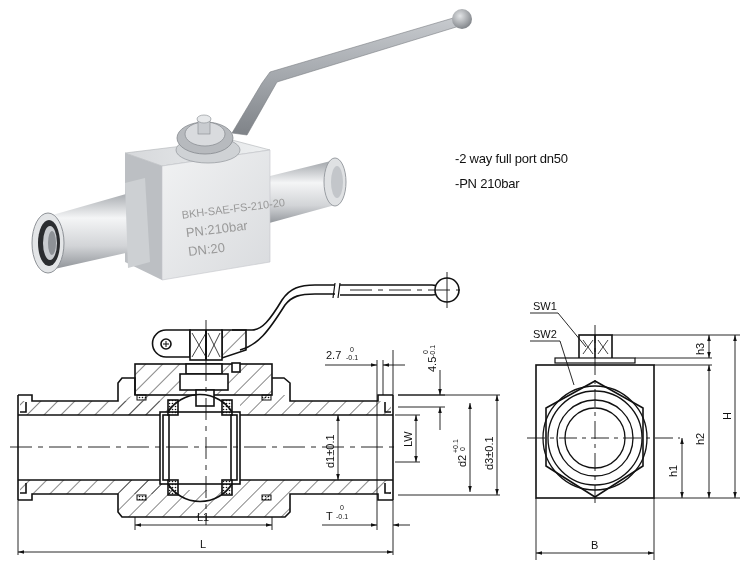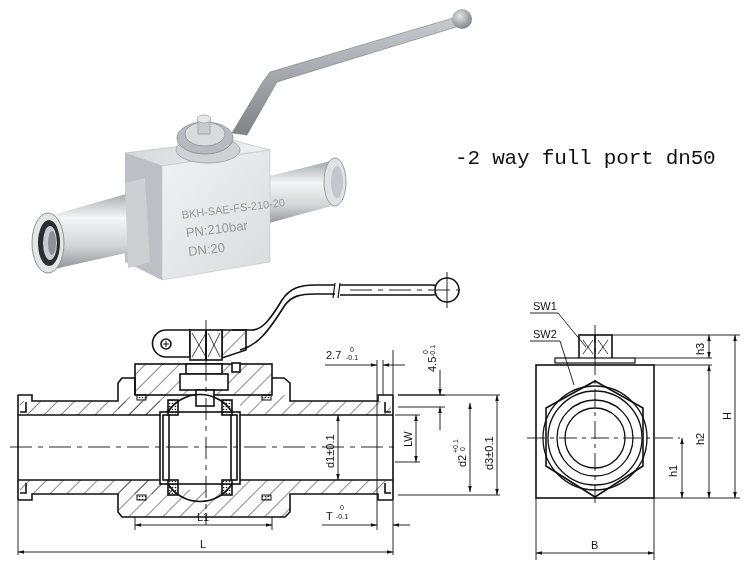--- a/index.html
+++ b/index.html
@@ -1,19 +1,19 @@
 <!DOCTYPE html>
 <html><head>
 <meta charset="utf-8">
 <style>
   html, body { margin: 0; padding: 0; background: #ffffff; }
   body { width: 745px; height: 568px; position: relative; overflow: hidden; font-family: "DejaVu Sans", sans-serif; }
   .layer { position: absolute; left: 0; top: 0; }
   .spec-list { position: absolute; left: 455px; top: 146px; margin: 0; padding: 0; list-style: none; }
-  .spec-list li { font-family: Liberation Mono, monospace; font-size: 21px; line-height: 25px; color: #111111; letter-spacing: -0.2px; white-space: nowrap; }
+  .spec-list li { font-family: Liberation Sans, sans-serif; font-size: 13px; line-height: 25px; color: #111111; letter-spacing: -0.2px; white-space: nowrap; }
   .dim { font-family: "Liberation Sans", sans-serif; font-size: 11px; fill: #111; }
   .dim-sm { font-family: "Liberation Sans", sans-serif; font-size: 7px; fill: #111; }
   .engrave { font-family: "Liberation Sans", sans-serif; font-size: 11px; fill: #9a9a9a; }
 </style>
 </head>
 <body>
 
 <svg class="layer" width="745" height="568" viewBox="0 0 745 568">
   <defs>
     <linearGradient id="pipeG" x1="0" y1="0" x2="0" y2="1">
@@ -77,20 +77,21 @@
 
   <g transform="rotate(-7 220 215)">
     <text class="engrave" x="182" y="214">BKH-SAE-FS-210-20</text>
     <text class="engrave" x="184" y="233" style="font-size:13px">PN:210bar</text>
     <text class="engrave" x="184" y="252" style="font-size:13px">DN:20</text>
   </g>
 </svg>
 
 <ul class="spec-list">
   <li>-2 way full port dn50</li>
+  <li>-PN 210bar</li>
 </ul>
 
 <svg class="layer" width="745" height="568" viewBox="0 0 745 568">
   <defs>
     <pattern id="hatch" patternUnits="userSpaceOnUse" width="12" height="12" patternTransform="rotate(45)">
       <line x1="0" y1="0" x2="0" y2="12" stroke="#111" stroke-width="1"></line>
     </pattern>
     <pattern id="dots" patternUnits="userSpaceOnUse" width="3" height="3">
       <circle cx="1.5" cy="1.5" r="0.8" fill="#111"></circle>
     </pattern>

